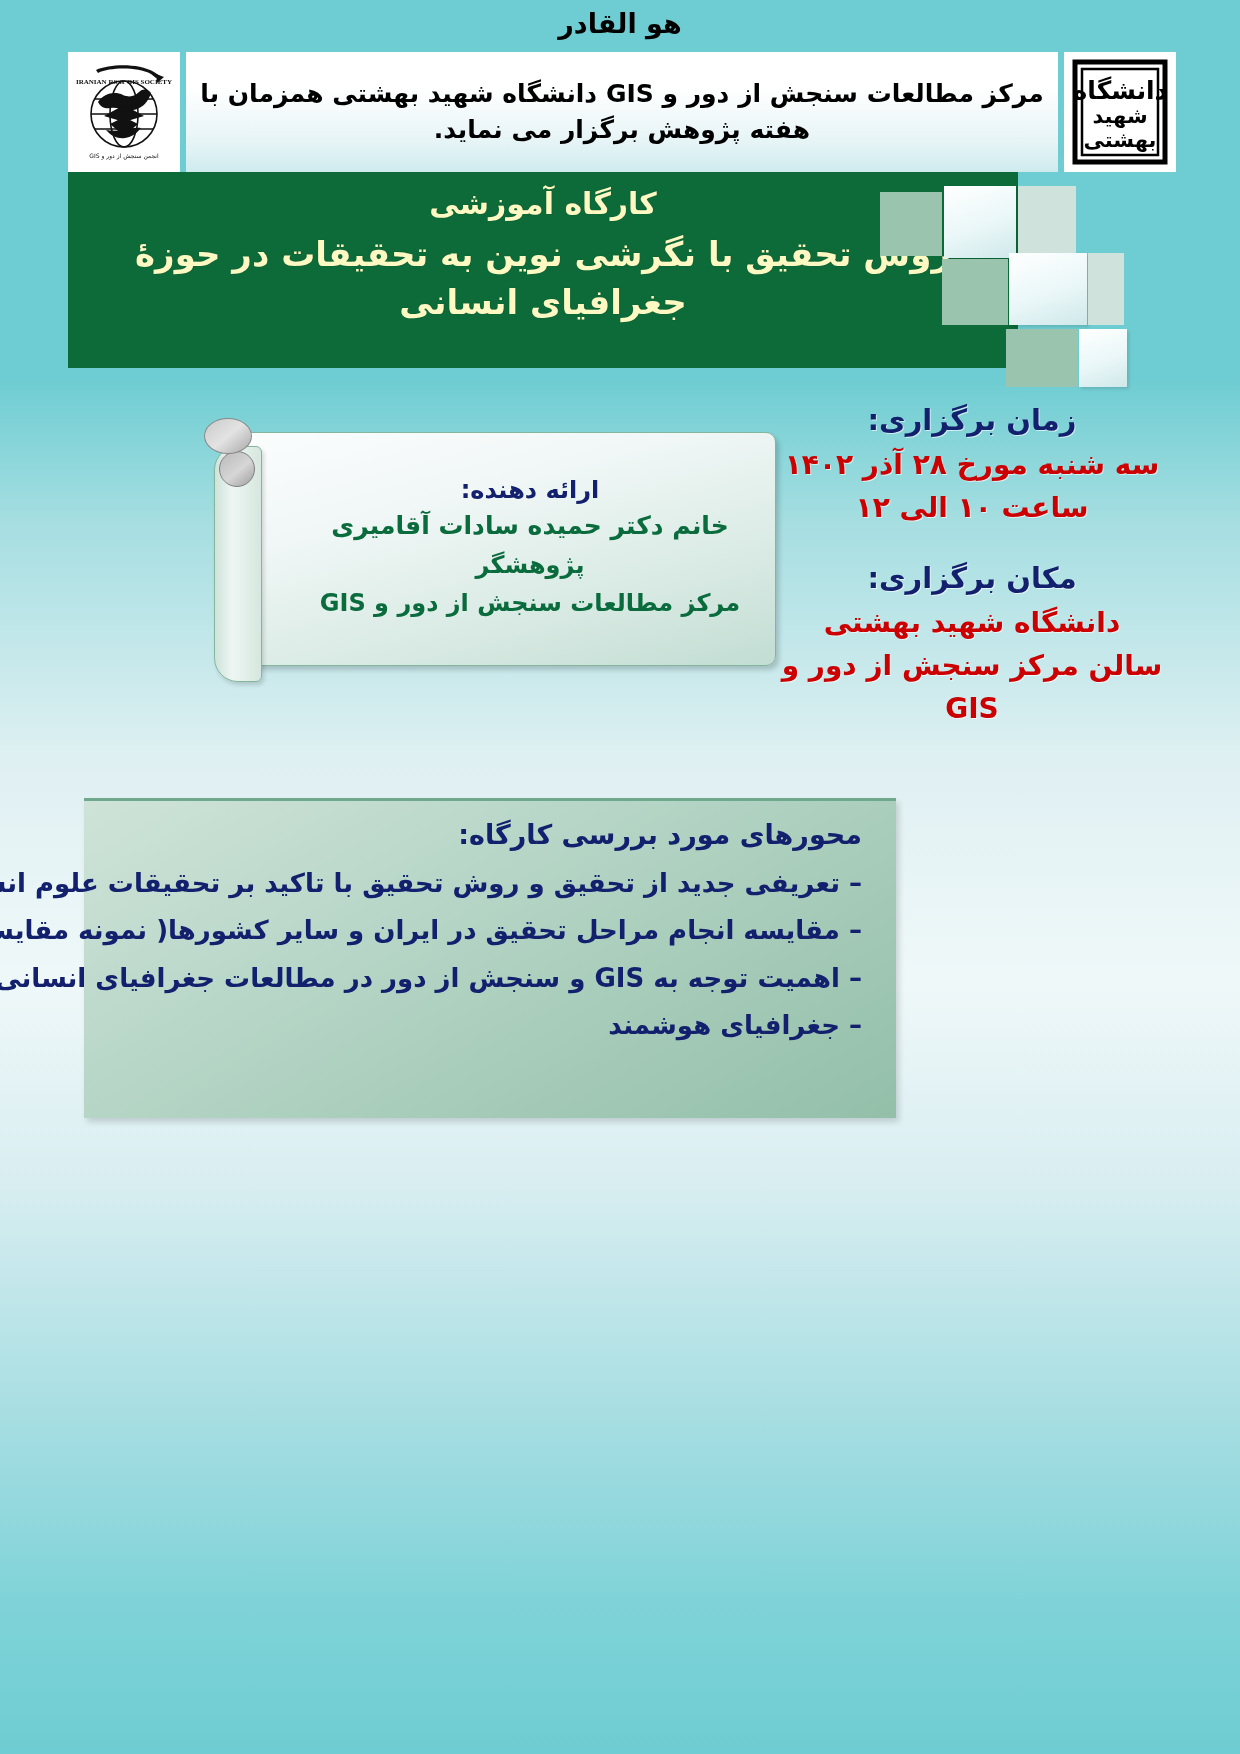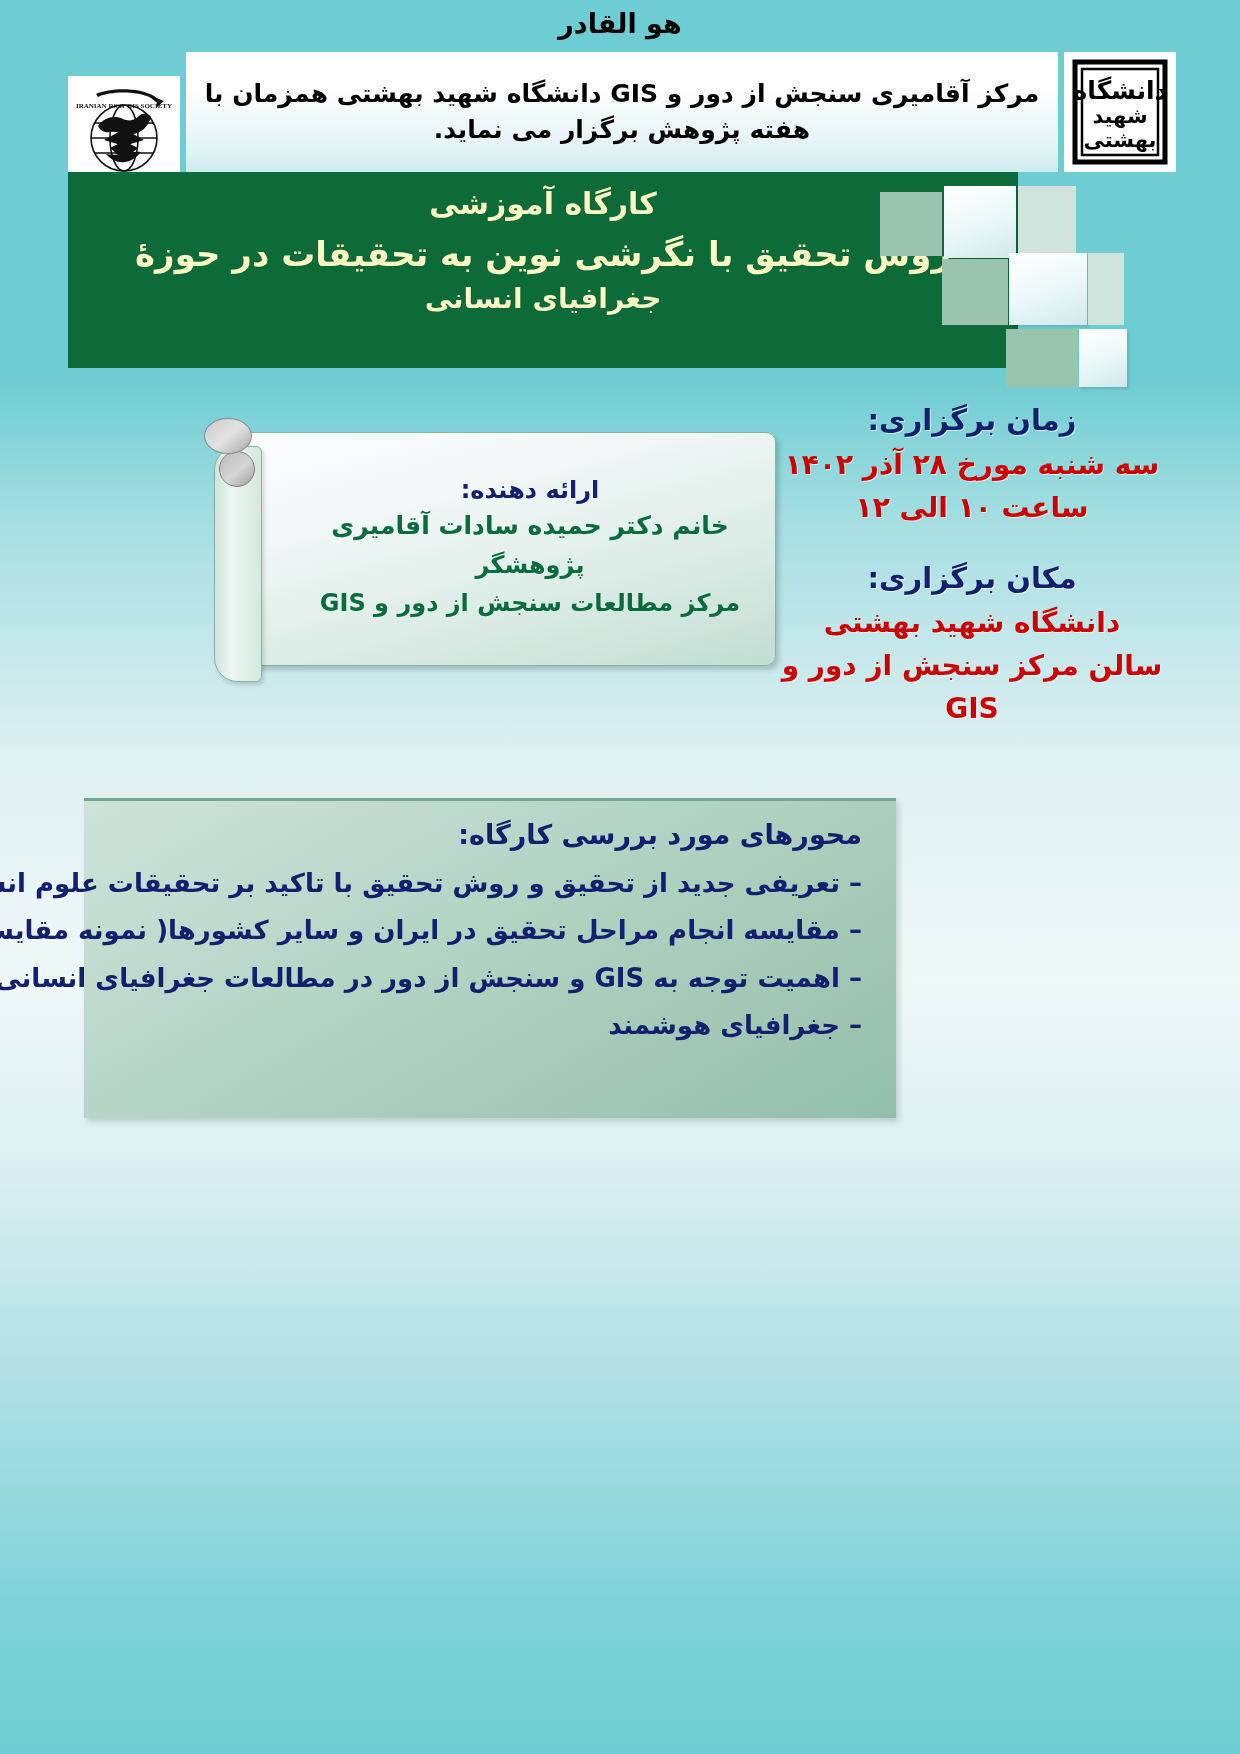--- a/index.html
+++ b/index.html
@@ -37,21 +37,21 @@
   
   .header-wrap{
     position:absolute;left:68px;top:52px;width:1108px;height:120px;
   }
   .logo-box{
     position:absolute;top:0;width:112px;height:120px;
     background:#ffffff;
     display:flex;align-items:center;justify-content:center;
     overflow:hidden;
   }
-  .logo-left{left:0;margin-top:24px;}
+  .logo-left{left:0;}
   .logo-right{right:0;width:112px;background:#ffffff;}
 
   .header-text{
     position:absolute;left:118px;right:118px;top:0;height:120px;
     background:linear-gradient(180deg,#ffffff 0%,#ffffff 30%,#e6f4f6 75%,#cfebee 100%);
     display:flex;flex-direction:column;align-items:center;justify-content:center;
     padding:0 14px;box-sizing:border-box;
   }
   .header-text div{
     font-size:25px;font-weight:bold;color:#000;line-height:1.45;
@@ -65,21 +65,21 @@
     z-index:3;
   }
   .banner .ln{
     position:absolute;right:42px;left:42px;
     color:#fef9c3;font-weight:bold;text-align:center;
     text-shadow:0 0 1px rgba(0,0,0,.3);
     white-space:nowrap;
   }
   .banner .ln1{top:14px;font-size:30px;}
   .banner .ln2{top:62px;font-size:34px;}
-  .banner .ln3{top:110px;font-size:28px;}
+  .banner .ln3{top:110px;font-size:34px;}
 
   
   .sq{position:absolute;z-index:4;}
   .sq.sage{background:#9bc4ae;}
   .sq.pale{background:linear-gradient(160deg,#ffffff 0%,#eaf7f8 55%,#cfe8ea 100%);
            box-shadow:2px 2px 3px rgba(0,0,0,.12);}
   .sq.mint{background:#cfe2dc;}
 
   
   .schedule{
@@ -185,21 +185,21 @@
         <path d="M30 58l20-11 20 11-20 6z" fill="#111"></path>
         <path d="M36 66l14-7 14 7-14 12z" fill="#111"></path>
         <path d="M22 12c14-6 42-7 58 2l6 4-4 2-5-4C63 9 37 9 24 15z" fill="#111"></path>
         <path d="M82 16l8 3-7 6z" fill="#111"></path>
         <text x="50" y="26" font-size="7" text-anchor="middle" fill="#111" font-family="'Liberation Serif',serif" font-weight="bold">IRANIAN RS &amp; GIS SOCIETY</text>
         <text x="50" y="100" font-size="6" text-anchor="middle" fill="#111" font-family="'DejaVu Sans',sans-serif">انجمن سنجش از دور و GIS</text>
       </svg>
     </div>
 
     <div class="header-text">
-      <div>مرکز آقامیری سنجش از دور و GIS دانشگاه شهید بهشتی  همزمان با</div>
+      <div>مرکز مطالعات سنجش از دور و GIS دانشگاه شهید بهشتی  همزمان با</div>
       <div>هفته پژوهش برگزار می نماید.</div>
     </div>
 
     <div class="logo-box logo-right">
       <svg class="sbu-logo" viewBox="0 0 96 106">
         <rect x="3" y="3" width="90" height="100" fill="#fff" stroke="#000" stroke-width="5"></rect>
         <rect x="10" y="10" width="76" height="86" fill="#fff" stroke="#000" stroke-width="2.5"></rect>
         <text x="48" y="40" font-size="25" text-anchor="middle" fill="#000" font-family="'DejaVu Sans',sans-serif" font-weight="bold">دانشگاه</text>
         <text x="48" y="64" font-size="21" text-anchor="middle" fill="#000" font-family="'DejaVu Sans',sans-serif" font-weight="bold">شهید</text>
         <text x="48" y="88" font-size="21" text-anchor="middle" fill="#000" font-family="'DejaVu Sans',sans-serif" font-weight="bold">بهشتی</text>

